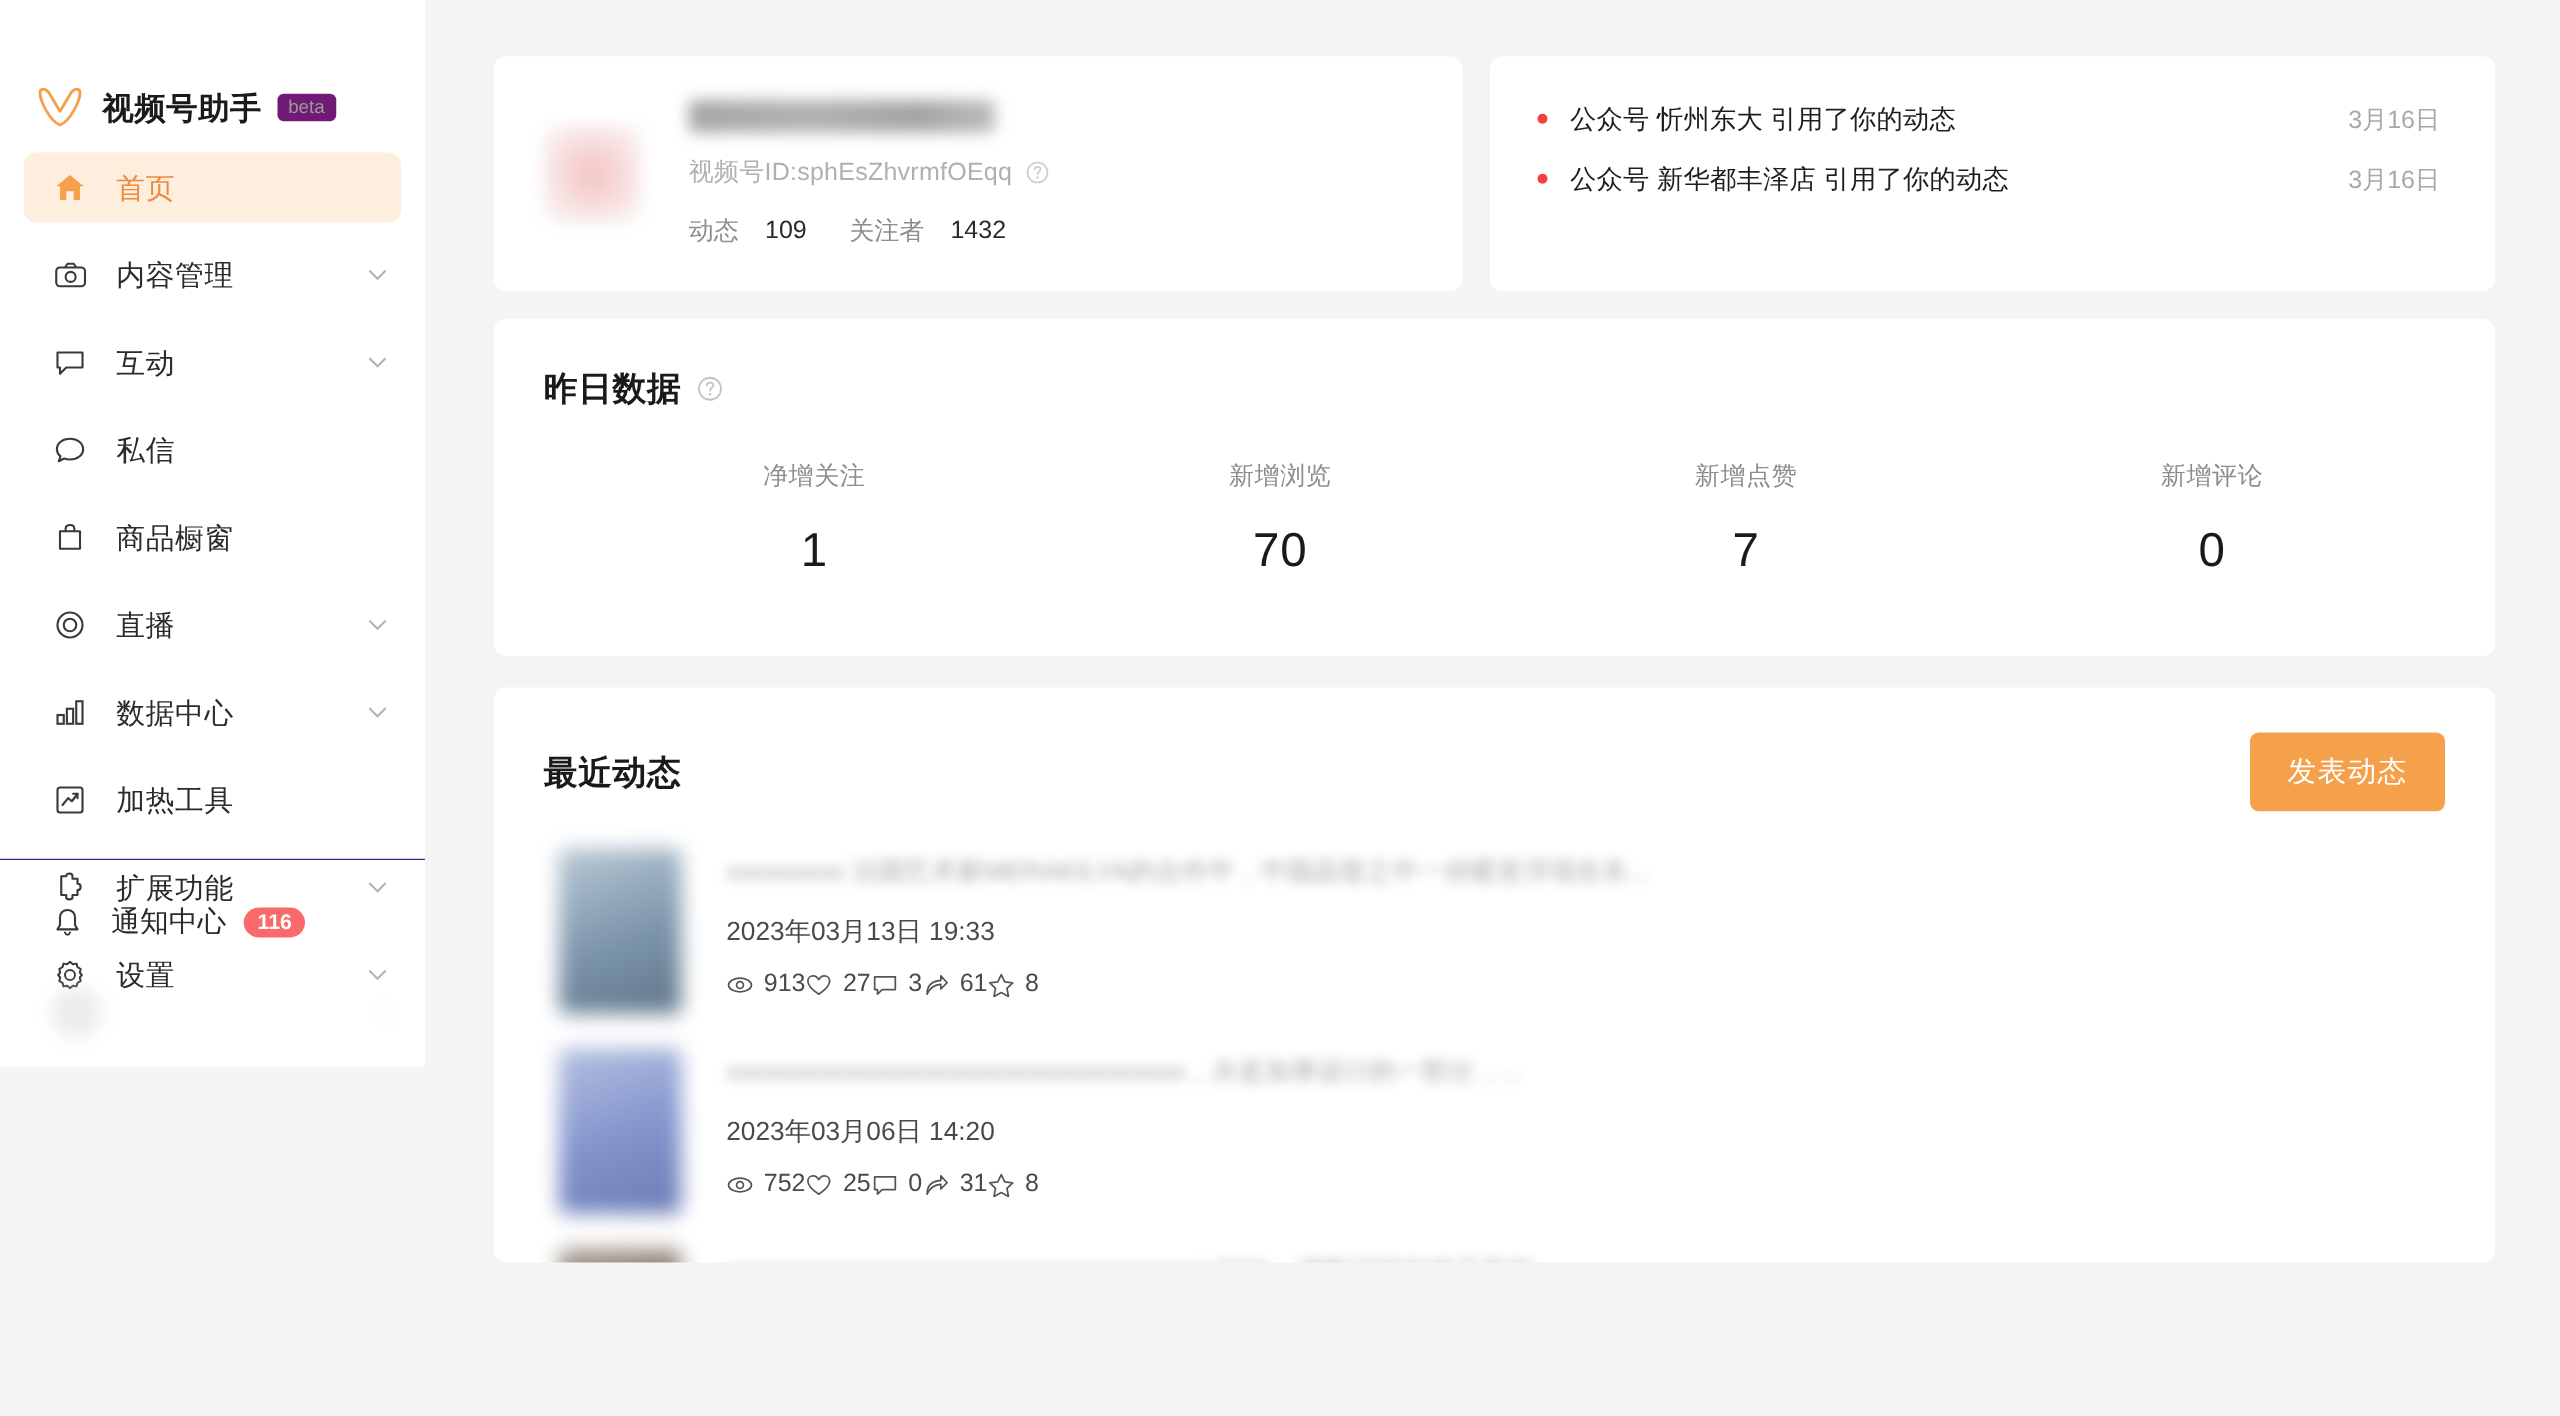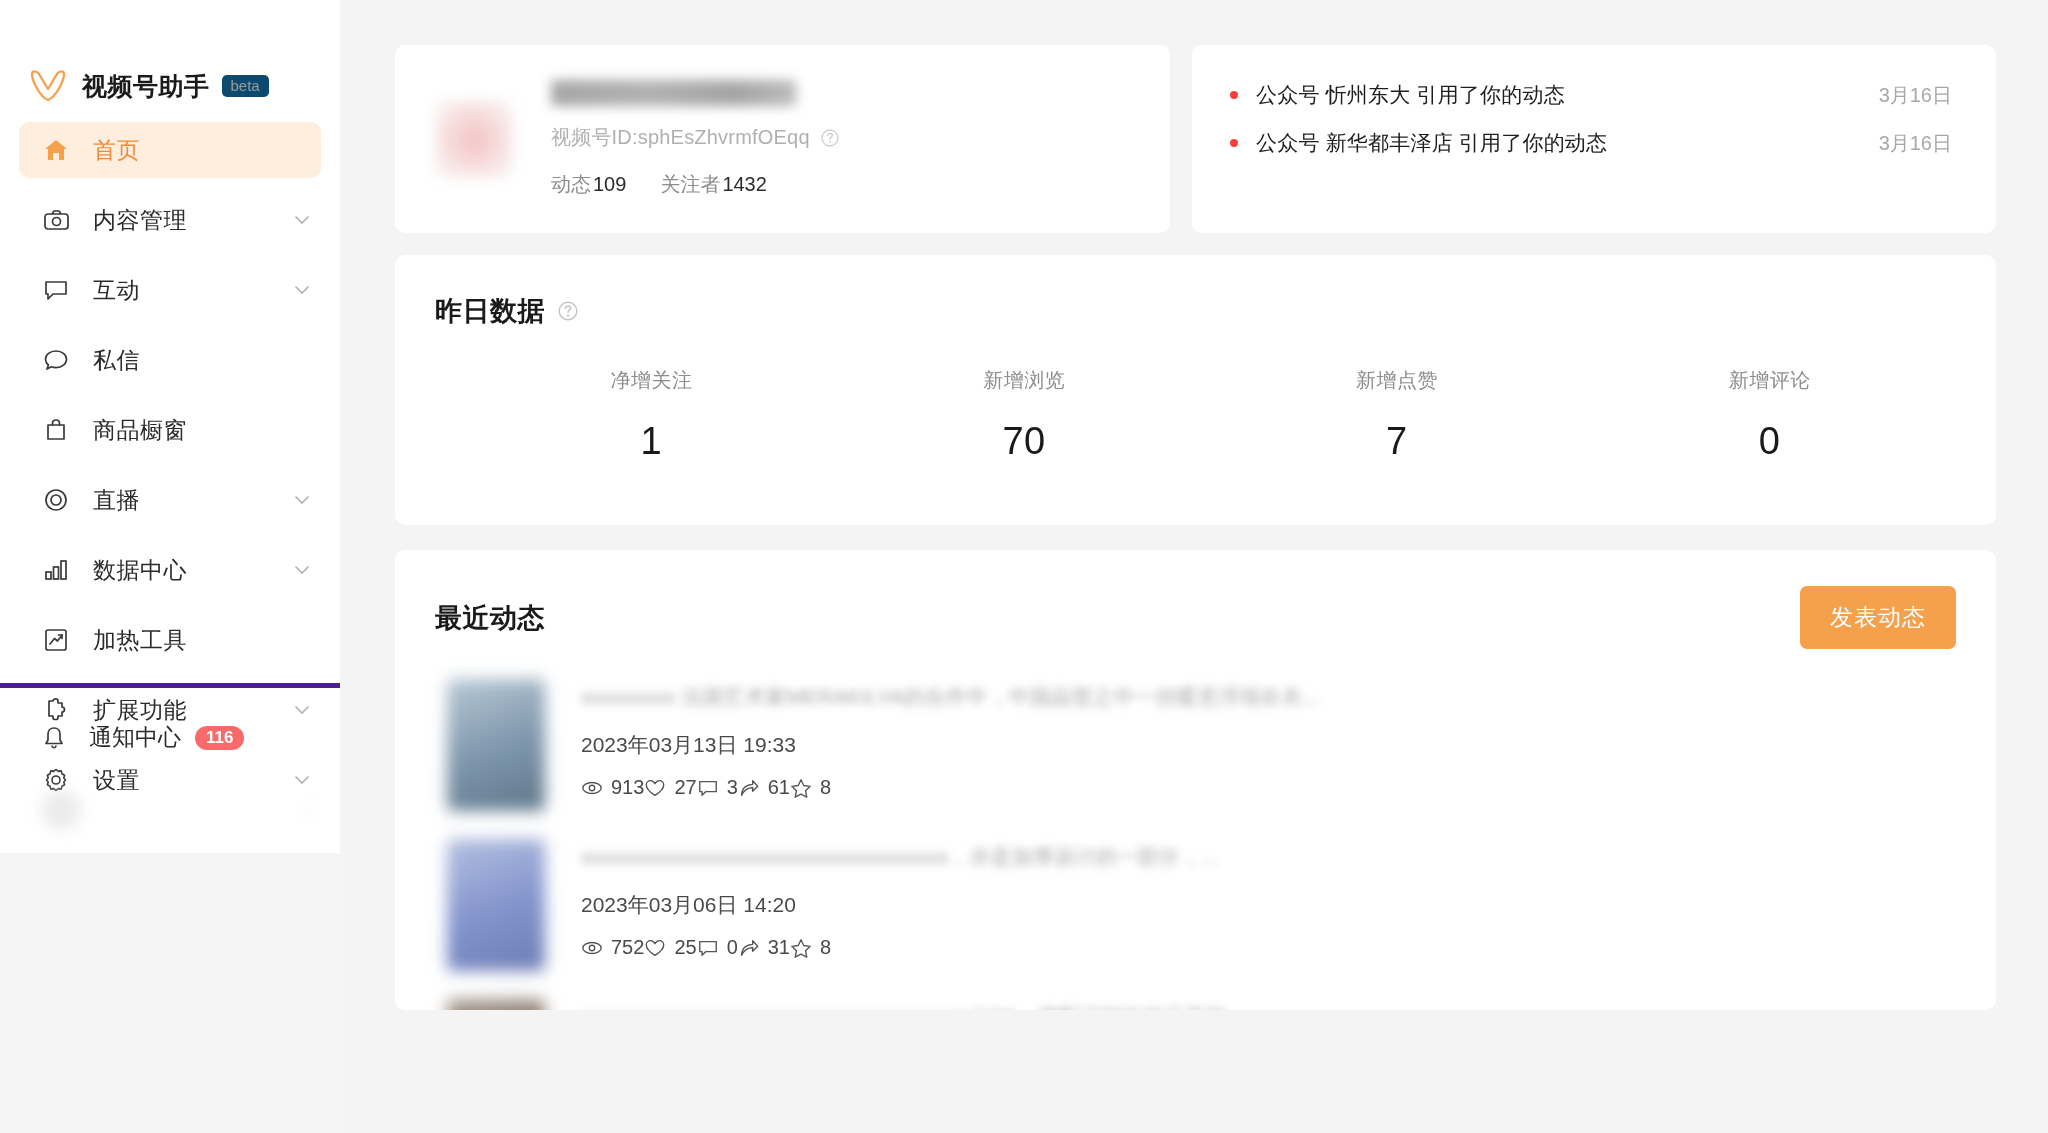--- a/index.html
+++ b/index.html
@@ -25,21 +25,21 @@
     padding: 62px 0 0 28px;
     height: 110px;
   }
   .brand-logo { width: 40px; height: 34px; flex: 0 0 40px; }
   .brand-name {
     font-size: 25px; font-weight: bold; color: #1a1a1a;
     margin-left: 14px; letter-spacing: .5px;
   }
   .brand-beta {
     margin-left: 12px;
-    background: #0c4a6e; color: #9a9a9a;
+    background: #701a75; color: #9a9a9a;
     font-size: 15px; border-radius: 5px;
     padding: 3px 9px 4px; line-height: 1;
   }
   .nav { padding: 12px 19px 0 19px; }
   .nav-item {
     display: flex; align-items: center;
     height: 56px; border-radius: 10px;
     padding: 0 8px 0 22px;
     margin-bottom: 14px;
     cursor: pointer; position: relative;
@@ -48,21 +48,21 @@
   .nav-item .label {
     font-size: 23px; color: #2b2b2b; margin-left: 22px;
     white-space: nowrap; letter-spacing: .5px;
   }
   .nav-item .chev { margin-left: auto; width: 22px; height: 22px; opacity: .75; }
   .nav-item.active { background: #fdeedd; }
   .nav-item.active .label { color: #f08a3c; }
 
   .sidebar-bottom {
     position: absolute; left: 0; bottom: 0; width: 340px;
-    border-top: 5px solid #4c1d95;
+    border-top: 1px solid #4c1d95;
     padding-top: 20px;
   }
   .notif-row {
     display: flex; align-items: center;
     padding: 14px 0 14px 41px;
     cursor: pointer;
   }
   .notif-row .label { font-size: 23px; color: #2b2b2b; margin-left: 22px; }
   .badge {
     margin-left: 14px; background: #fa6a6a; color: #fff;
@@ -109,21 +109,21 @@
   }
   .profile-id {
     display: flex; align-items: center;
     font-size: 20px; color: #b0b0b0; letter-spacing: .2px;
   }
   .help-ico { margin-left: 10px; opacity: .8; }
   .profile-stats {
     display: flex; align-items: center; gap: 34px;
     margin-top: 20px; font-size: 20px; color: #3a3a3a;
   }
-  .stat-pair { display: flex; align-items: center; gap: 2px; }
+  .stat-pair { display: flex; align-items: center; gap: 21px; }
   .stat-pair .k { color: #8d8d8d; }
   .stat-pair .v { color: #2b2b2b; }
 
   .notice-card {
     flex: 1; height: 188px;
     padding: 26px 44px 0 38px;
   }
   .notice-item {
     display: flex; align-items: center;
     height: 48px; cursor: pointer;

